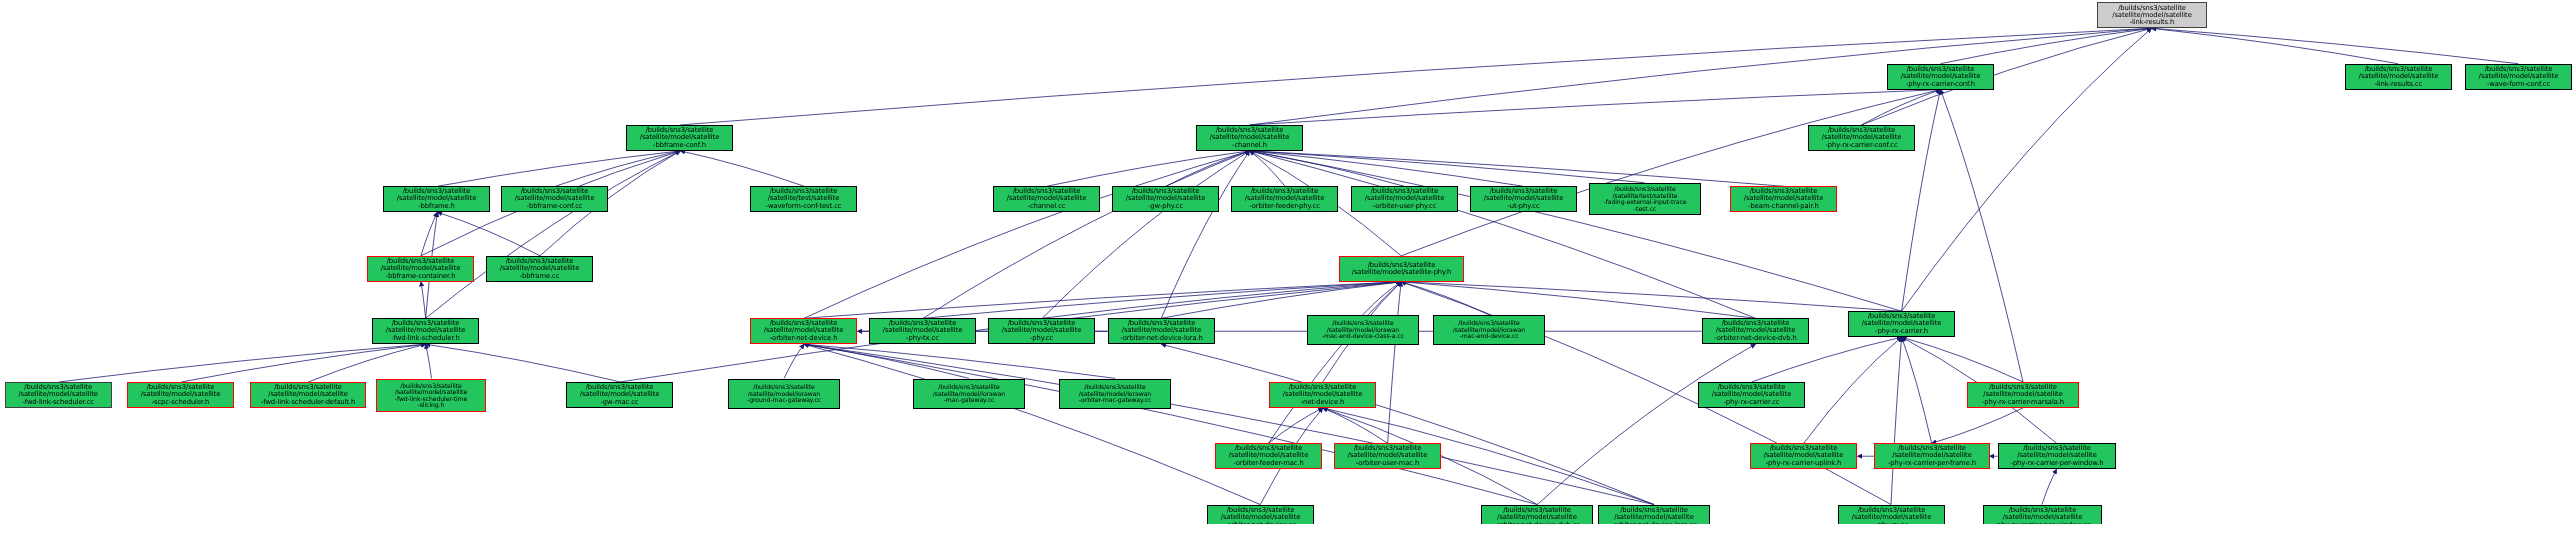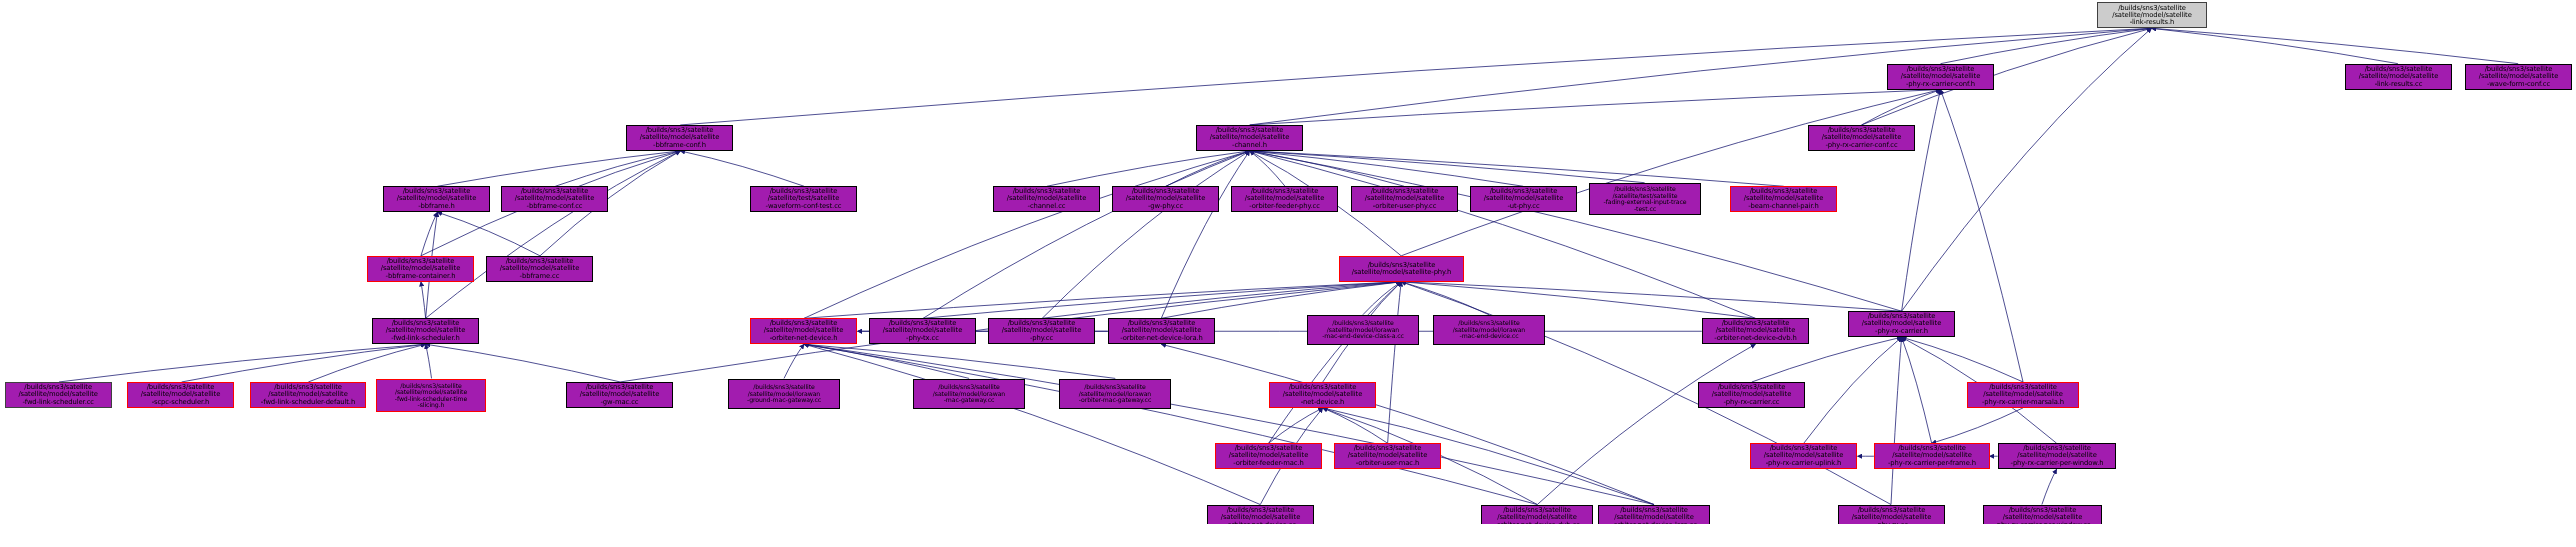--- a/index.html
+++ b/index.html
@@ -9,21 +9,21 @@
     width:2576px;
     height:524px;
     background:#ffffff;
     font-family:"DejaVu Sans", sans-serif;
     overflow:hidden;
   }
   #edges{position:absolute;left:0;top:0;width:2576px;height:547px;}
   .node{
     position:absolute;
     box-sizing:border-box;
-    background:#a21caf;
+    background:#22c55e;
     border:0.6px solid #000000;
     display:flex;
     align-items:center;
     justify-content:center;
     text-align:center;
     line-height:1.05;
     color:#000000;
     letter-spacing:-0.1px;
     white-space:pre-line;
     padding:0.6px 1.2px;

